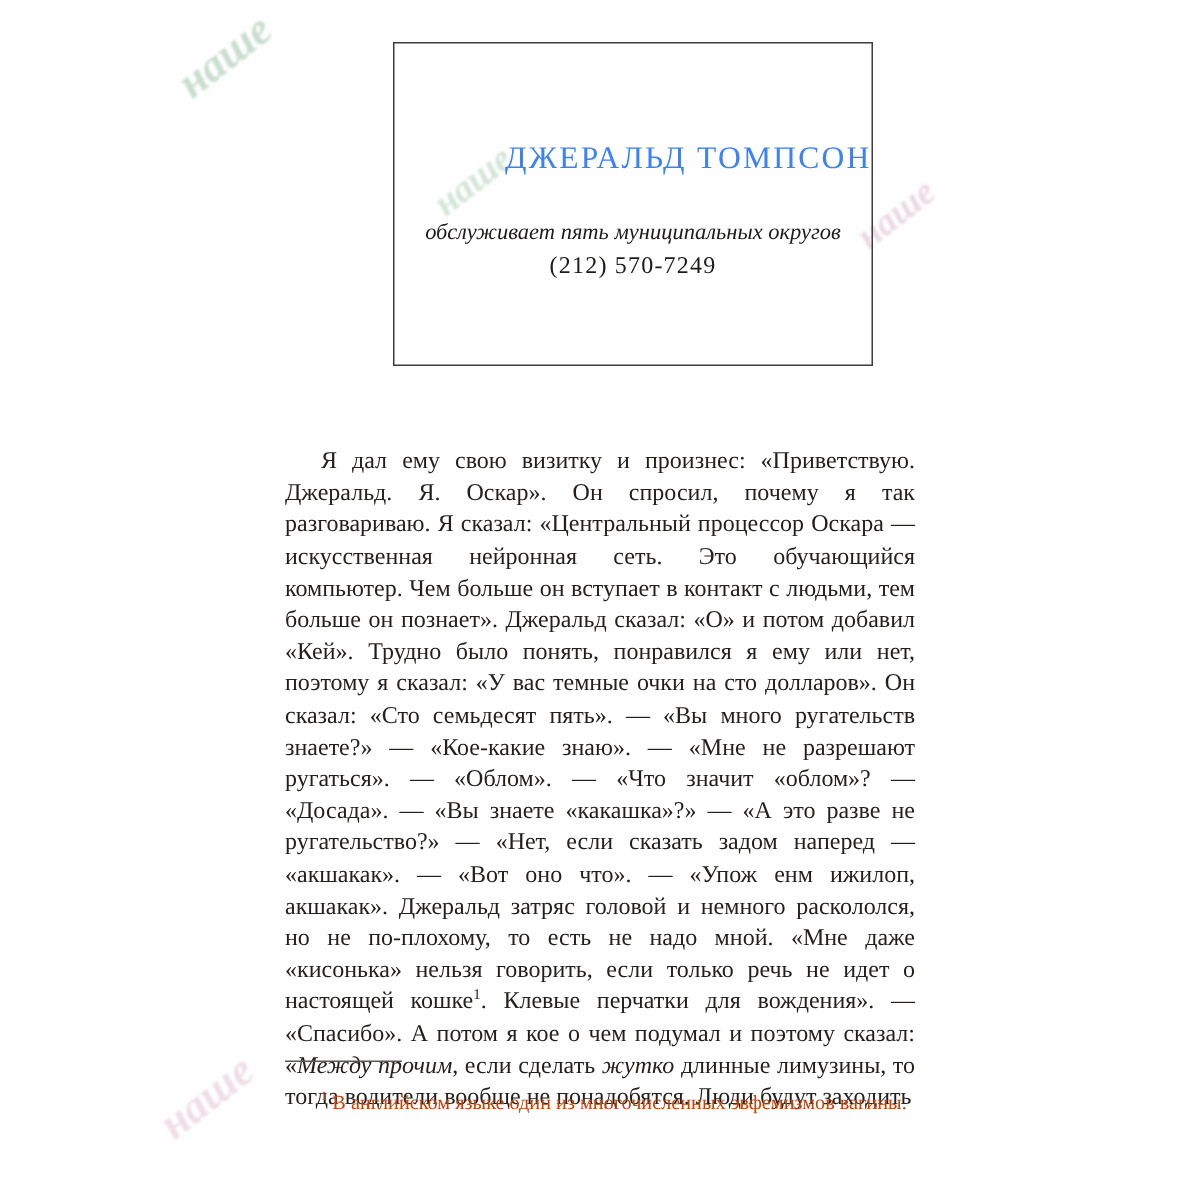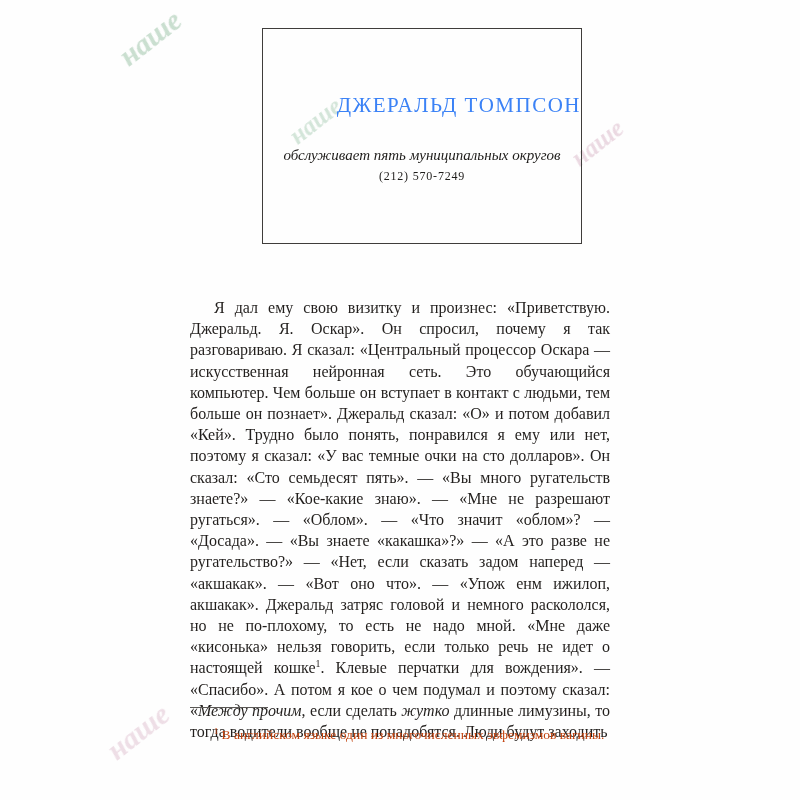--- a/index.html
+++ b/index.html
@@ -34,21 +34,21 @@
     font-size:14.5px;
     letter-spacing:0.5px;
   }
   .card-tagline {
     margin-top:29px;
     font-style:italic;
     font-size:15px;
   }
   .card-phone {
     margin-top:5px;
-    font-size:12px;
+    font-size:16px;
     letter-spacing:0.8px;
   }
 
   
   .body-text {
     position:absolute; left:190px; top:281px;
     width:420px;
     font-size:16px;
     line-height:21.2px;
     text-align:justify;

